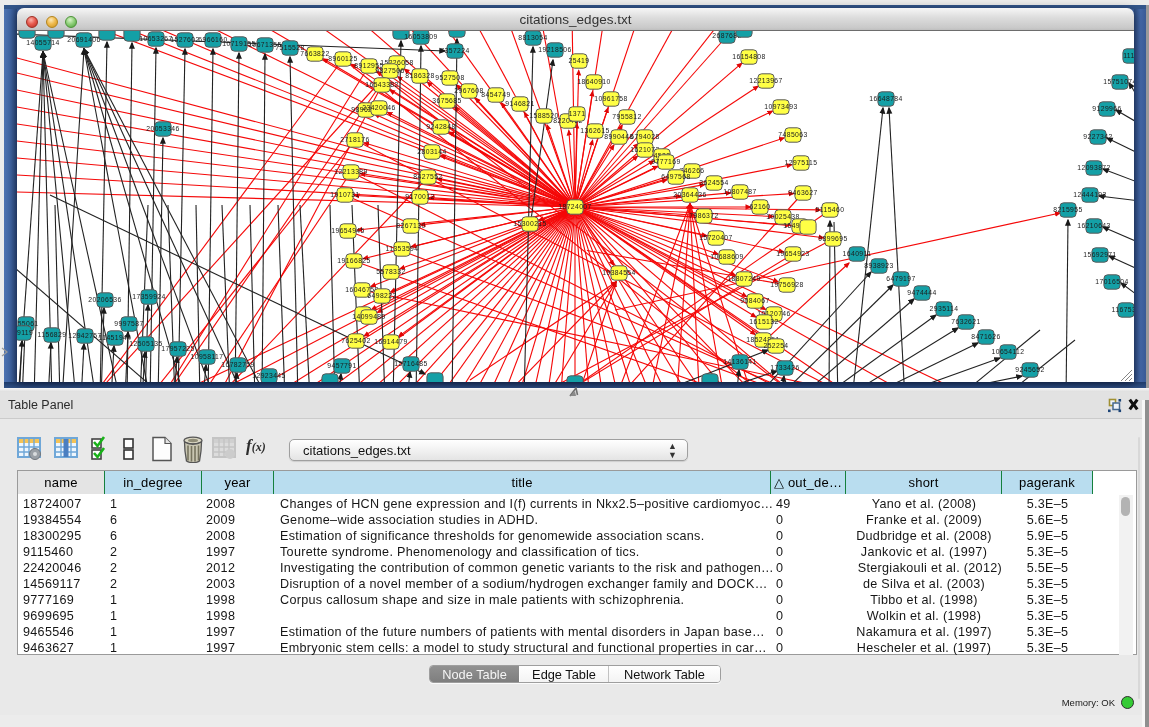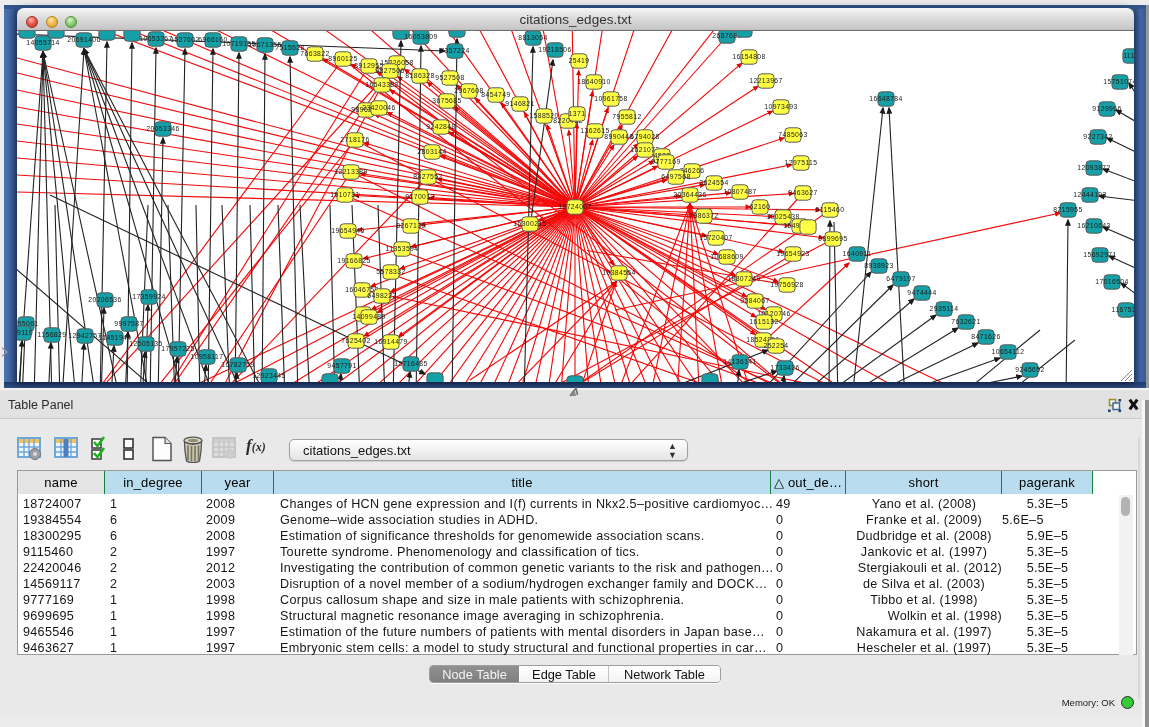--- a/index.html
+++ b/index.html
@@ -697,21 +697,21 @@
             <span class="c" style="left:828px;width:156px;text-align:center">Yano et al. (2008)</span>
             <span class="c" style="left:984px;width:91px;text-align:center">5.3E–5</span>
           </div>
 <div class="row" style="top:16px;width:1118px">
             <span class="c" style="left:5px;width:85px">19384554</span>
             <span class="c" style="left:92px;width:80px">6</span>
             <span class="c" style="left:188px;width:60px">2009</span>
             <span class="c" style="left:262px;width:492px">Genome–wide association studies in ADHD.</span>
             <span class="c" style="left:758px;width:70px">0</span>
             <span class="c" style="left:828px;width:156px;text-align:center">Franke et al. (2009)</span>
-            <span class="c" style="left:984px;width:91px;">5.6E–5</span>
+            <span class="c" style="left:984px;width:91px;text-align:center">5.6E–5</span>
           </div>
 <div class="row" style="top:32px;width:1118px">
             <span class="c" style="left:5px;width:85px">18300295</span>
             <span class="c" style="left:92px;width:80px">6</span>
             <span class="c" style="left:188px;width:60px">2008</span>
             <span class="c" style="left:262px;width:492px">Estimation of significance thresholds for genomewide association scans.</span>
             <span class="c" style="left:758px;width:70px">0</span>
             <span class="c" style="left:828px;width:156px;text-align:center">Dudbridge et al. (2008)</span>
             <span class="c" style="left:984px;width:91px;text-align:center">5.9E–5</span>
           </div>
@@ -748,23 +748,22 @@
             <span class="c" style="left:188px;width:60px">1998</span>
             <span class="c" style="left:262px;width:492px">Corpus callosum shape and size in male patients with schizophrenia.</span>
             <span class="c" style="left:758px;width:70px">0</span>
             <span class="c" style="left:828px;width:156px;text-align:center">Tibbo et al. (1998)</span>
             <span class="c" style="left:984px;width:91px;text-align:center">5.3E–5</span>
           </div>
 <div class="row" style="top:112px;width:1118px">
             <span class="c" style="left:5px;width:85px">9699695</span>
             <span class="c" style="left:92px;width:80px">1</span>
             <span class="c" style="left:188px;width:60px">1998</span>
-            <span class="c" style="left:262px;width:492px">Structural magnetic resonance image averaging in schizophrenia.</span>
-            <span class="c" style="left:758px;width:70px">0</span>
-            <span class="c" style="left:828px;width:156px;text-align:right">Wolkin et al. (1998)</span>
+            <span class="c" style="left:758px;width:70px">0</span>
+            <span class="c" style="left:828px;width:156px;text-align:center">Wolkin et al. (1998)</span>
             <span class="c" style="left:984px;width:91px;text-align:center">5.3E–5</span>
           </div>
 <div class="row" style="top:128px;width:1118px">
             <span class="c" style="left:5px;width:85px">9465546</span>
             <span class="c" style="left:92px;width:80px">1</span>
             <span class="c" style="left:188px;width:60px">1997</span>
             <span class="c" style="left:262px;width:492px">Estimation of the future numbers of patients with mental disorders in Japan base…</span>
             <span class="c" style="left:758px;width:70px">0</span>
             <span class="c" style="left:828px;width:156px;text-align:center">Nakamura et al. (1997)</span>
             <span class="c" style="left:984px;width:91px;text-align:center">5.3E–5</span>

